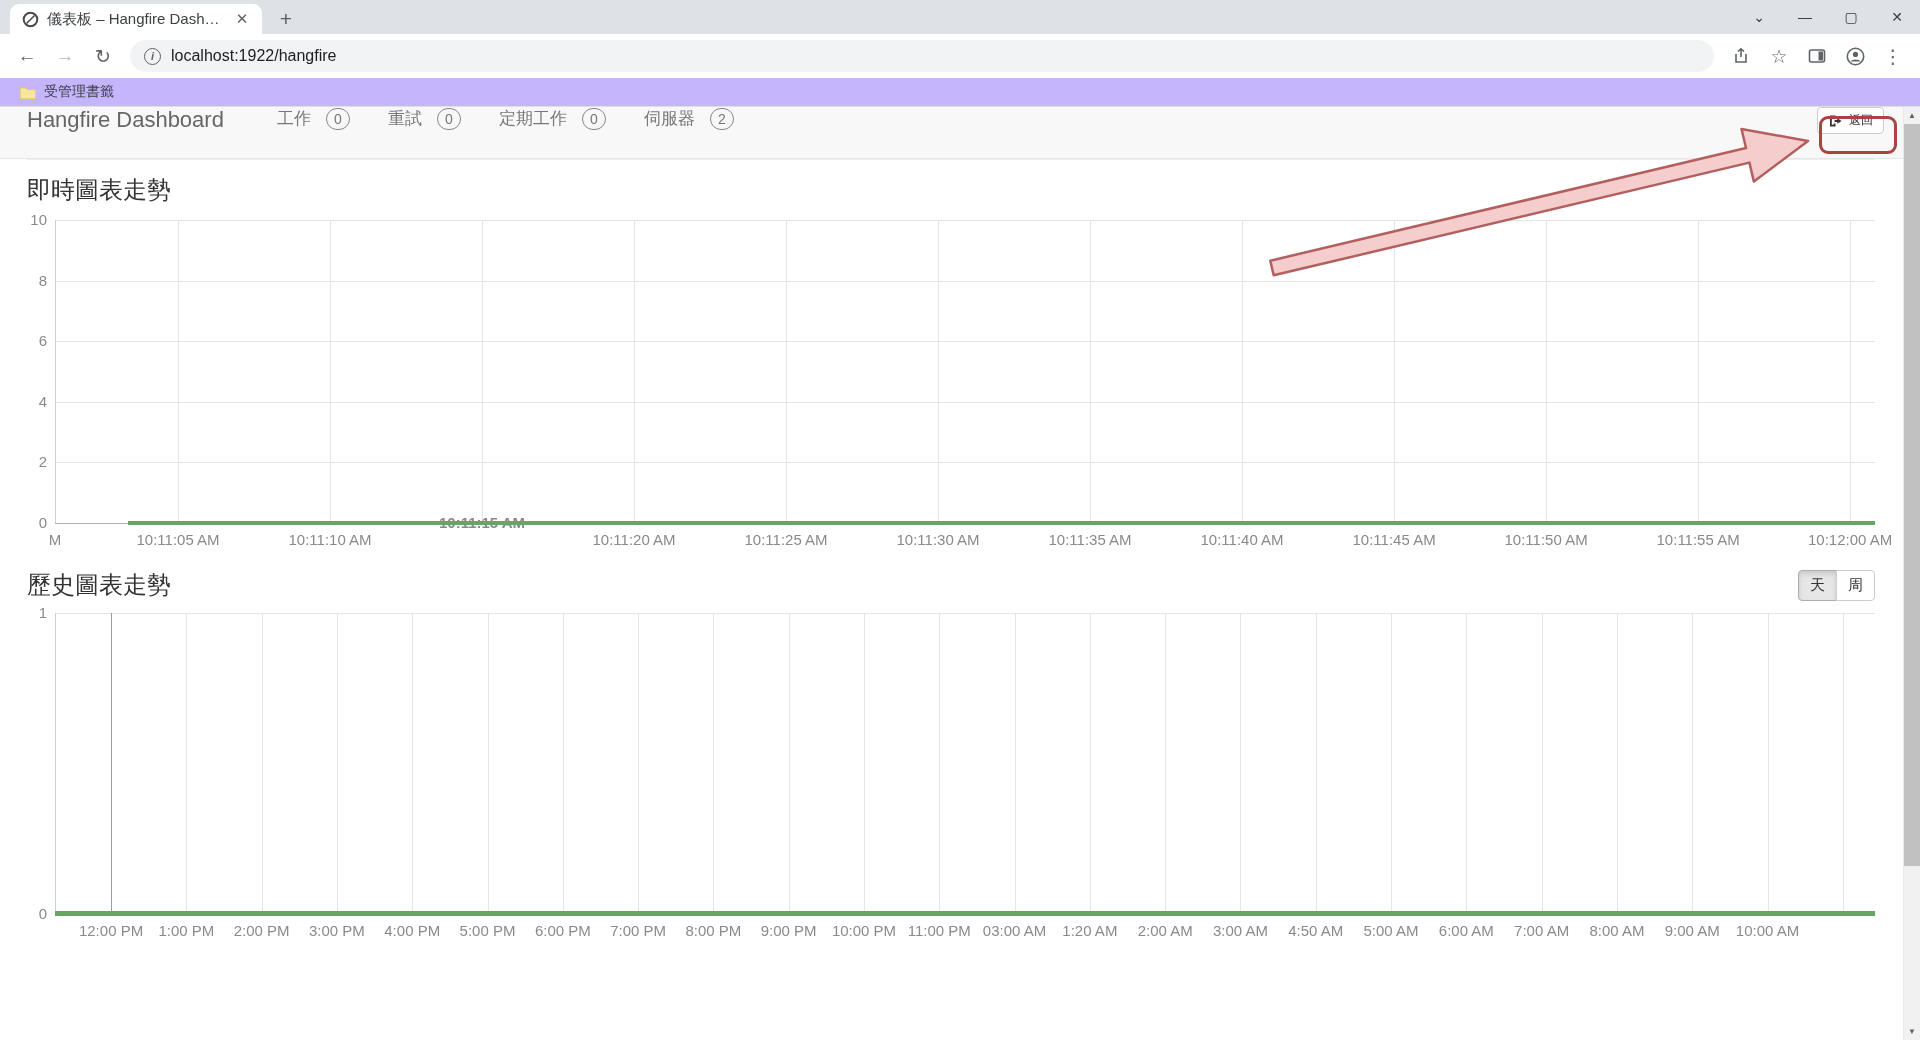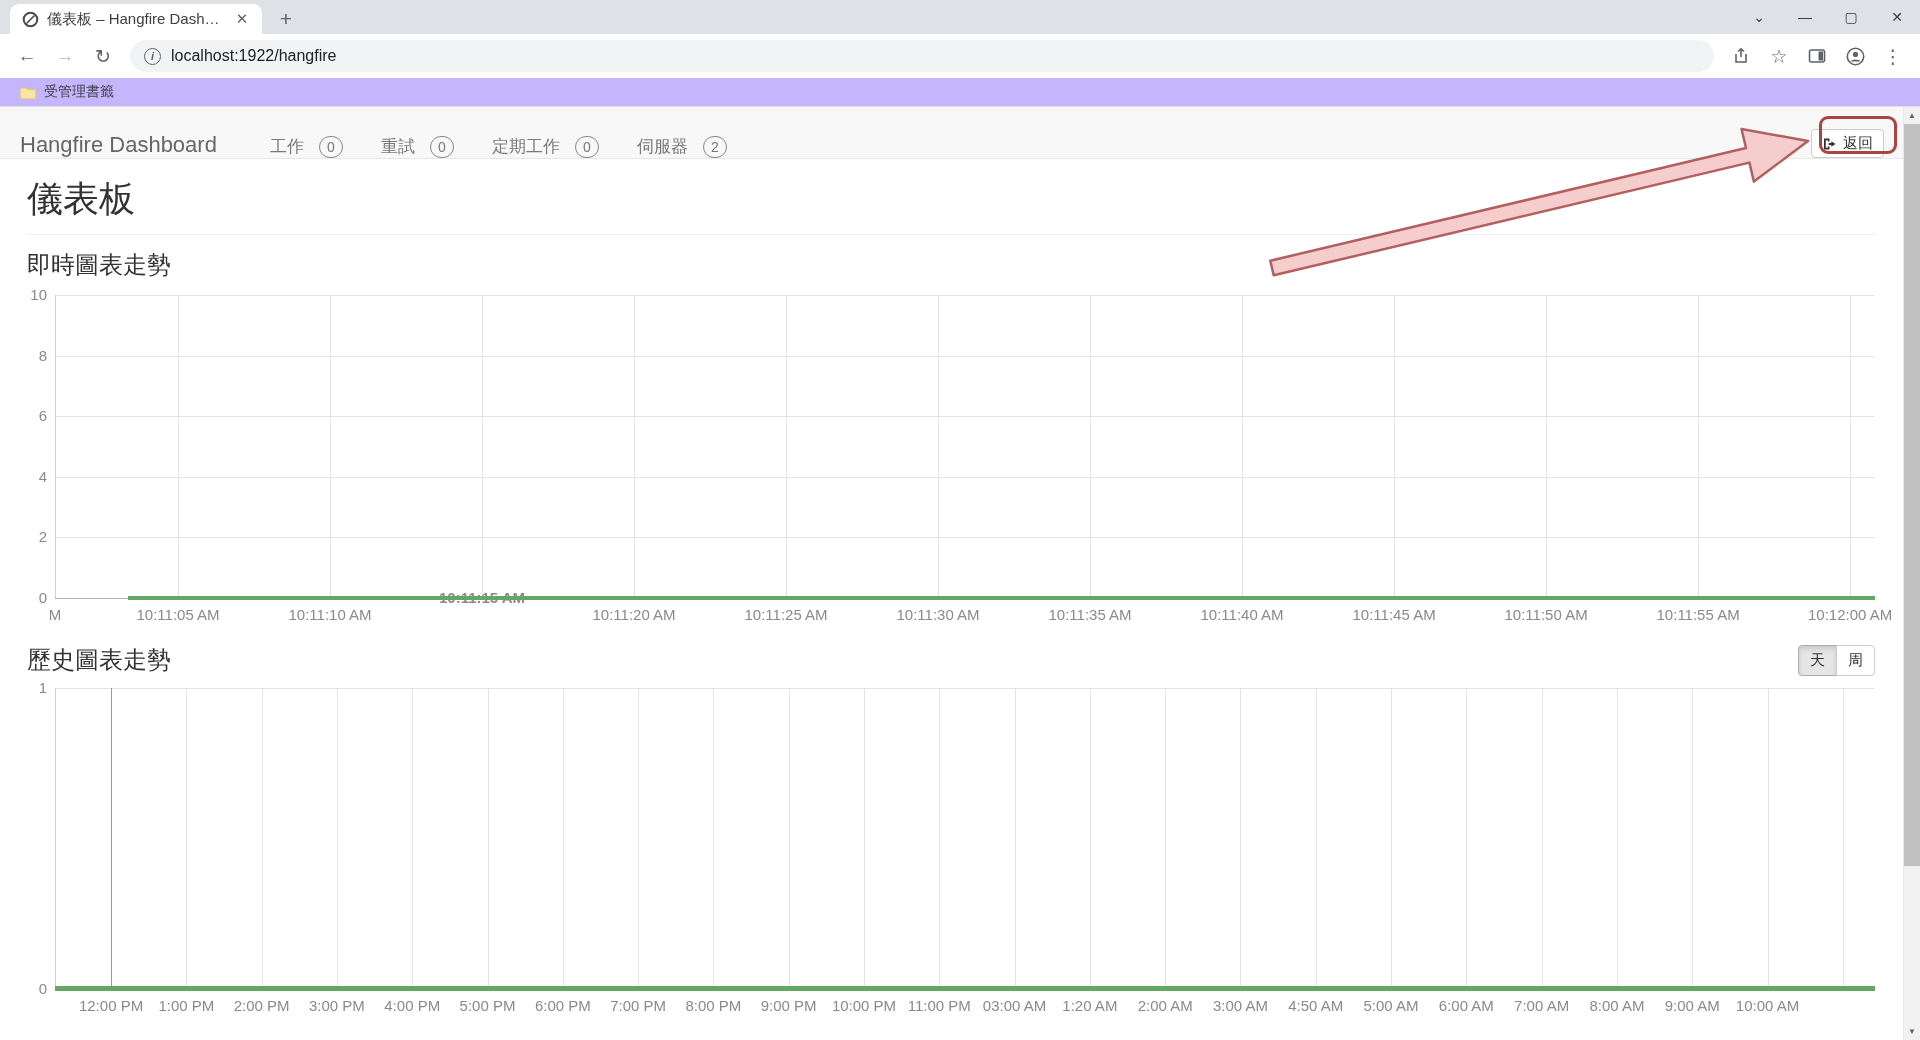--- a/index.html
+++ b/index.html
@@ -32,29 +32,29 @@
 
   .bookmarks { height:29px; background:#c4b5fd; border-bottom:1px solid #e0e0e0; display:flex;
     align-items:center; padding:0 12px; }
   .bm-item { display:flex; align-items:center; gap:8px; padding:3px 8px; border-radius:4px; cursor:pointer; }
   .bm-label { font-size:14px; color:#3c4043; }
 
   
   .page { position:relative; height:933px; background:#fff; overflow:hidden; }
 
   .hf-navbar { height:52px; background:#f8f8f8; border-bottom:1px solid #e7e7e7; display:flex;
-    align-items:flex-end; padding:0 36px 0 20px; }
+    align-items:flex-start; padding:0 36px 0 27px; }
   .brand { font-size:22px; color:#666; margin-right:34px; text-decoration:none; cursor:pointer; }
   .nav-items { display:flex; align-items:center; }
   .nav-item { display:flex; align-items:center; gap:15px; padding:0 19px; color:#777;
     font-size:17px; cursor:pointer; }
   .badge { border:1px solid #888; border-radius:11px; min-width:24px; padding:0 7px; font-size:14px;
     line-height:20px; text-align:center; color:#777; }
   .back-btn { margin-left:auto; display:flex; align-items:center; gap:6px; background:#fff;
-    border:1px solid #ccc; border-radius:4px; padding:4px 10px; font-size:15px; color:#333; cursor:pointer; }
+    border:1px solid #ccc; border-radius:4px; padding:4px 10px; font-size:12px; color:#333; cursor:pointer; }
 
   .annotation-rect { position:absolute; left:1819px; top:9px; width:78px; height:38px;
     border:3px solid #a94442; border-radius:9px; z-index:6; pointer-events:none; }
   .annotation-arrow { position:absolute; left:0; top:0; z-index:5; pointer-events:none; }
 
   .container { margin:0 45px 0 27px; }
   h1.page-title { font-size:36px; font-weight:500; color:#333; margin:16px 0 10px; }
   .title-rule { border-bottom:1px solid #eee; margin-bottom:14px; }
   h3.sec-head { font-size:24px; font-weight:500; color:#333; margin:8px 0 14px; }
   .section-head-row { display:flex; align-items:flex-end; justify-content:space-between; margin-top:16px; }
@@ -182,21 +182,20 @@
       <span>返回</span>
     </button>
   </div>
 
   <div class="annotation-rect" style="border-color: rgb(169, 68, 66);"></div>
   <svg class="annotation-arrow" width="1920" height="933" viewBox="0 0 1920 933">
     <polygon points="1270.3,153.7 1746.0,41.0 1741.5,22.0 1808,34 1753.9,74.6 1749.4,55.6 1273.7,168.3" stroke-width="2.5" stroke-linejoin="round" fill="#f5cdcd" stroke="#b35f5f"></polygon>
   </svg>
 
   <div class="container">
-    <h1 class="page-title">儀表板</h1>
     <div class="title-rule"></div>
 
     <h3 class="sec-head">即時圖表走勢</h3>
     <div class="chart" id="chart-realtime" style="height: 333px;">
         <div class="plot" style="height: 303px;">
           <div class="hline" style="top: 0px; background: rgb(228, 228, 228);"></div>
           <span class="ylab" style="top: -9px;">10</span>
           <div class="hline" style="top: 60.6px; background: rgb(228, 228, 228);"></div>
           <span class="ylab" style="top: 51.6px;">8</span>
           <div class="hline" style="top: 121.2px; background: rgb(228, 228, 228);"></div>

